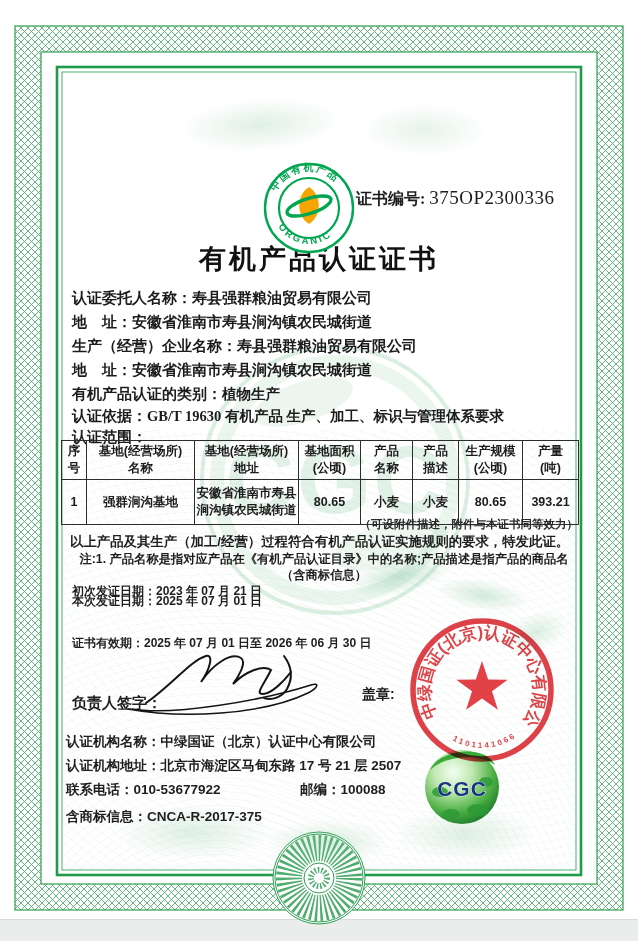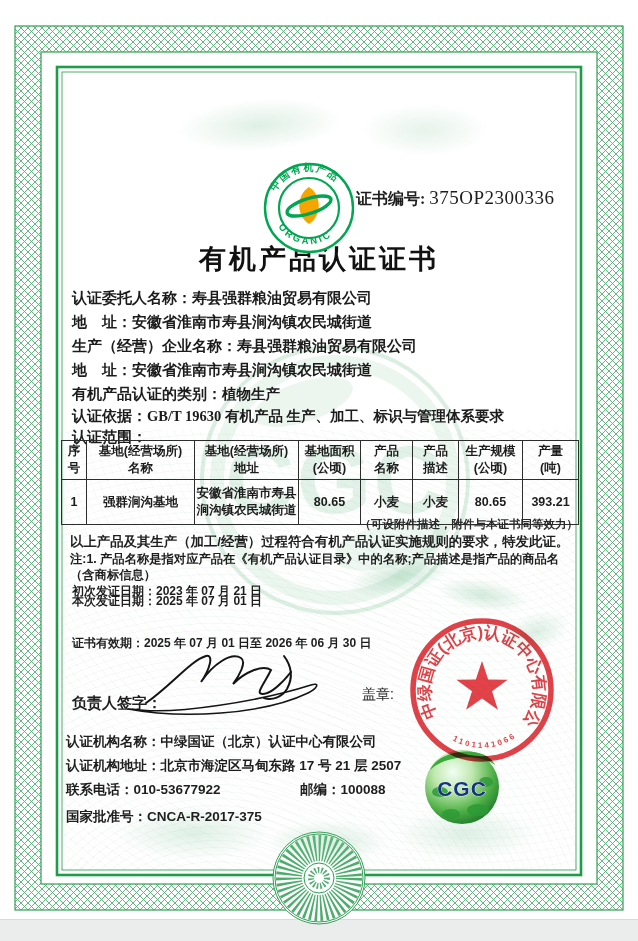--- a/index.html
+++ b/index.html
@@ -34,26 +34,26 @@
   table.scope{position:absolute;left:61px;top:440px;width:517px;border-collapse:collapse;table-layout:fixed;
               background:transparent;font-size:12.5px;}
   table.scope th,table.scope td{border:1.4px solid #2d2d2d;text-align:center;vertical-align:middle;
               padding:2px 1px;font-weight:700;color:#1c1c1c;white-space:pre-line;line-height:1.35;}
   table.scope th{height:34px;}
   table.scope td{height:40px;}
 
   .attach-note{top:517px;left:72px;width:506px;text-align:right;font-size:11.5px;font-weight:600;
                font-family:"Liberation Serif","DejaVu Serif",serif;color:#2a2a2a;}
   .statement{top:533px;left:70px;font-size:13.4px;font-weight:700;white-space:nowrap;}
-  .remark{top:551px;left:70px;width:508px;font-size:12.3px;font-weight:700;line-height:16px;}
+  .remark{top:551px;left:70px;width:508px;font-size:12.3px;font-weight:700;line-height:16px;text-align:center;}
 
   .dateline{left:72px;font-size:12px;font-weight:700;white-space:nowrap;}
 
   .sign-label{top:694px;left:72px;font-size:15px;font-weight:700;}
-  .stamp-label{top:686px;left:362px;font-size:14px;font-weight:400;}
+  .stamp-label{top:686px;left:362px;font-size:14px;font-weight:700;}
   .signature{top:643px;left:112px;}
 
   .agency{left:66px;font-size:13.5px;font-weight:700;white-space:nowrap;}
   .postcode{top:781px;left:300px;font-size:13.5px;font-weight:700;white-space:nowrap;}
   .footer-note{top:834px;left:70px;width:510px;font-size:12.8px;font-weight:700;line-height:20px;}
 
   .seal{position:absolute;left:407px;top:615px;z-index:5;opacity:.92;mix-blend-mode:multiply;}
   .cgc-logo{position:absolute;left:418px;top:740px;z-index:4;}
   .organic-logo{position:absolute;left:263px;top:162px;z-index:4;}
   .wm-cgc{position:absolute;left:185px;top:330px;z-index:2;opacity:.9;}
@@ -230,21 +230,21 @@
     <div class="abs agency" style="top:757px">
       <span>认证机构地址：</span><span>北京市海淀区马甸东路 17 号 21 层 2507</span>
     </div>
     <div class="abs agency" style="top:781px">
       <span>联系电话：</span><span>010-53677922</span>
     </div>
     <div class="abs postcode">
       <span>邮编：</span><span>100088</span>
     </div>
     <div class="abs agency" style="top:808px">
-      <span>国家批准号：</span><span>CNCA-R-2017-375</span>
+      <span>含商标信息：</span><span>CNCA-R-2017-375</span>
     </div>
 
   </div>
 
   <svg class="cgc-logo" width="88" height="88">
     <defs>
       <radialGradient id="globe" cx="38%" cy="30%" r="75%">
         <stop offset="0%" stop-color="#f2fff4"></stop>
           <stop offset="35%" stop-color="#bfe8ae"></stop>
         <stop offset="72%" stop-color="#4fb046"></stop>

